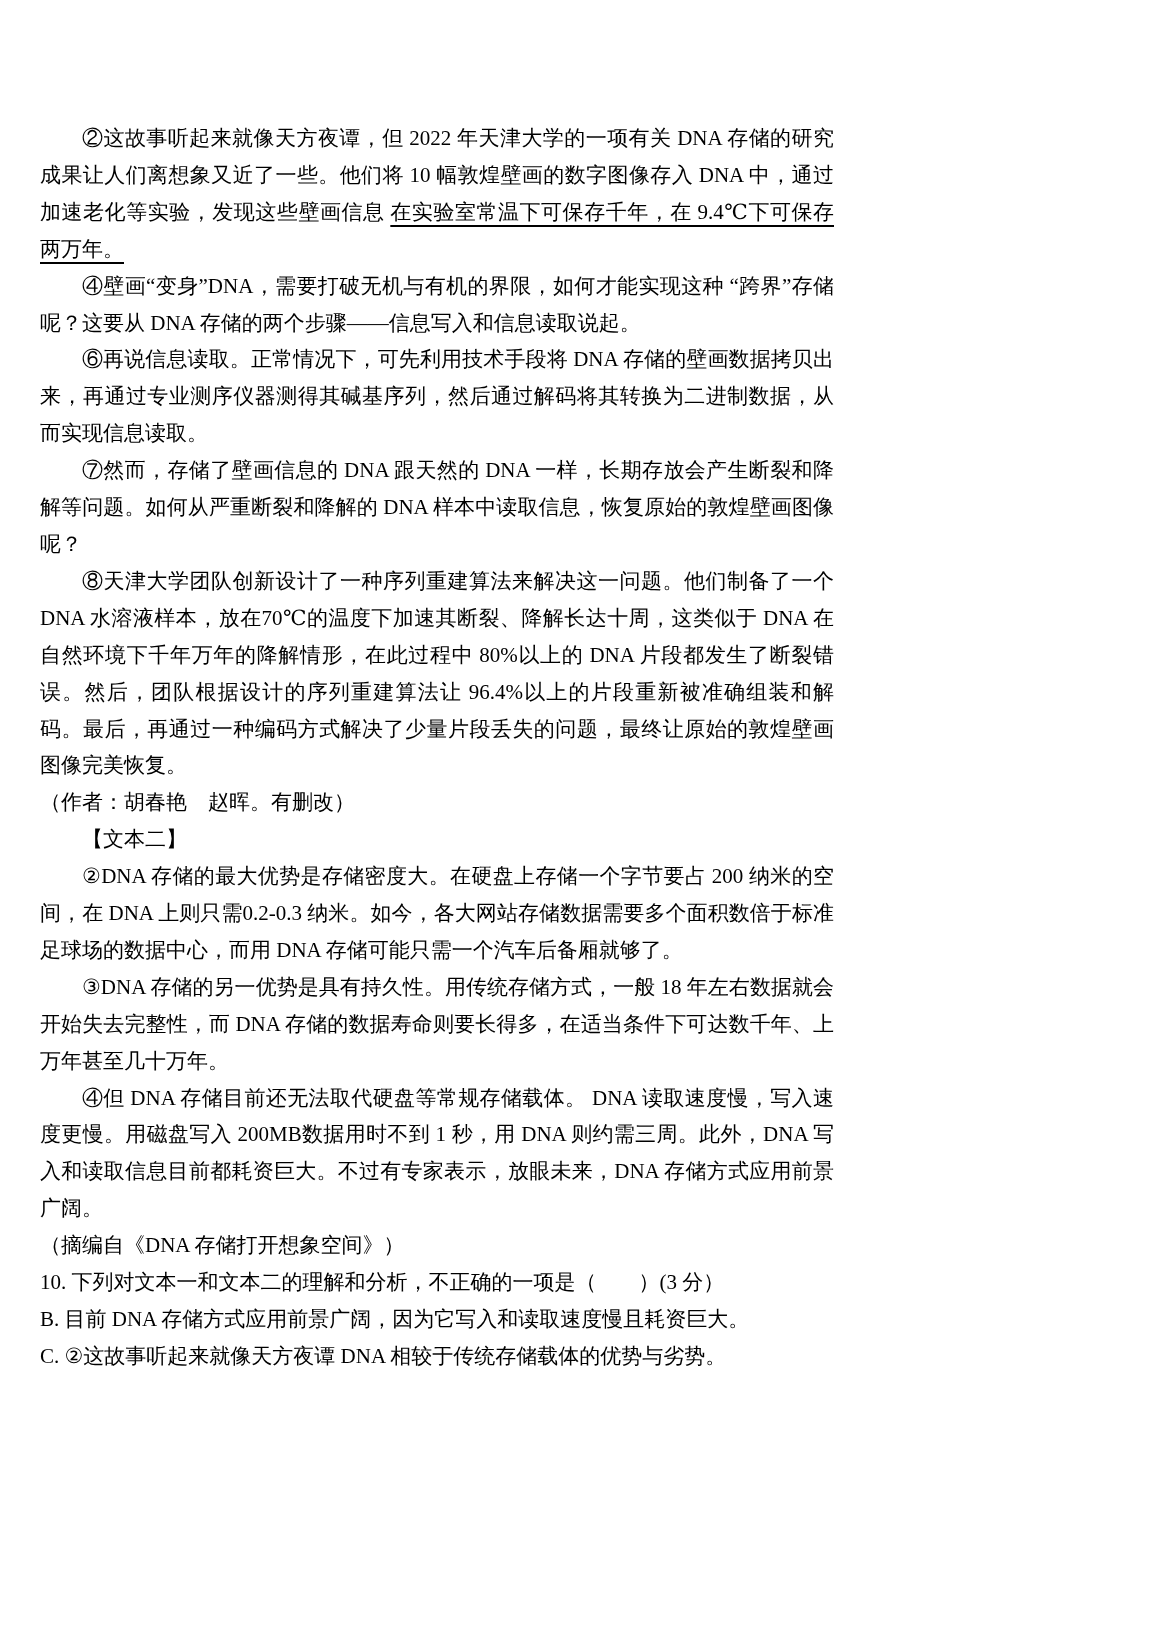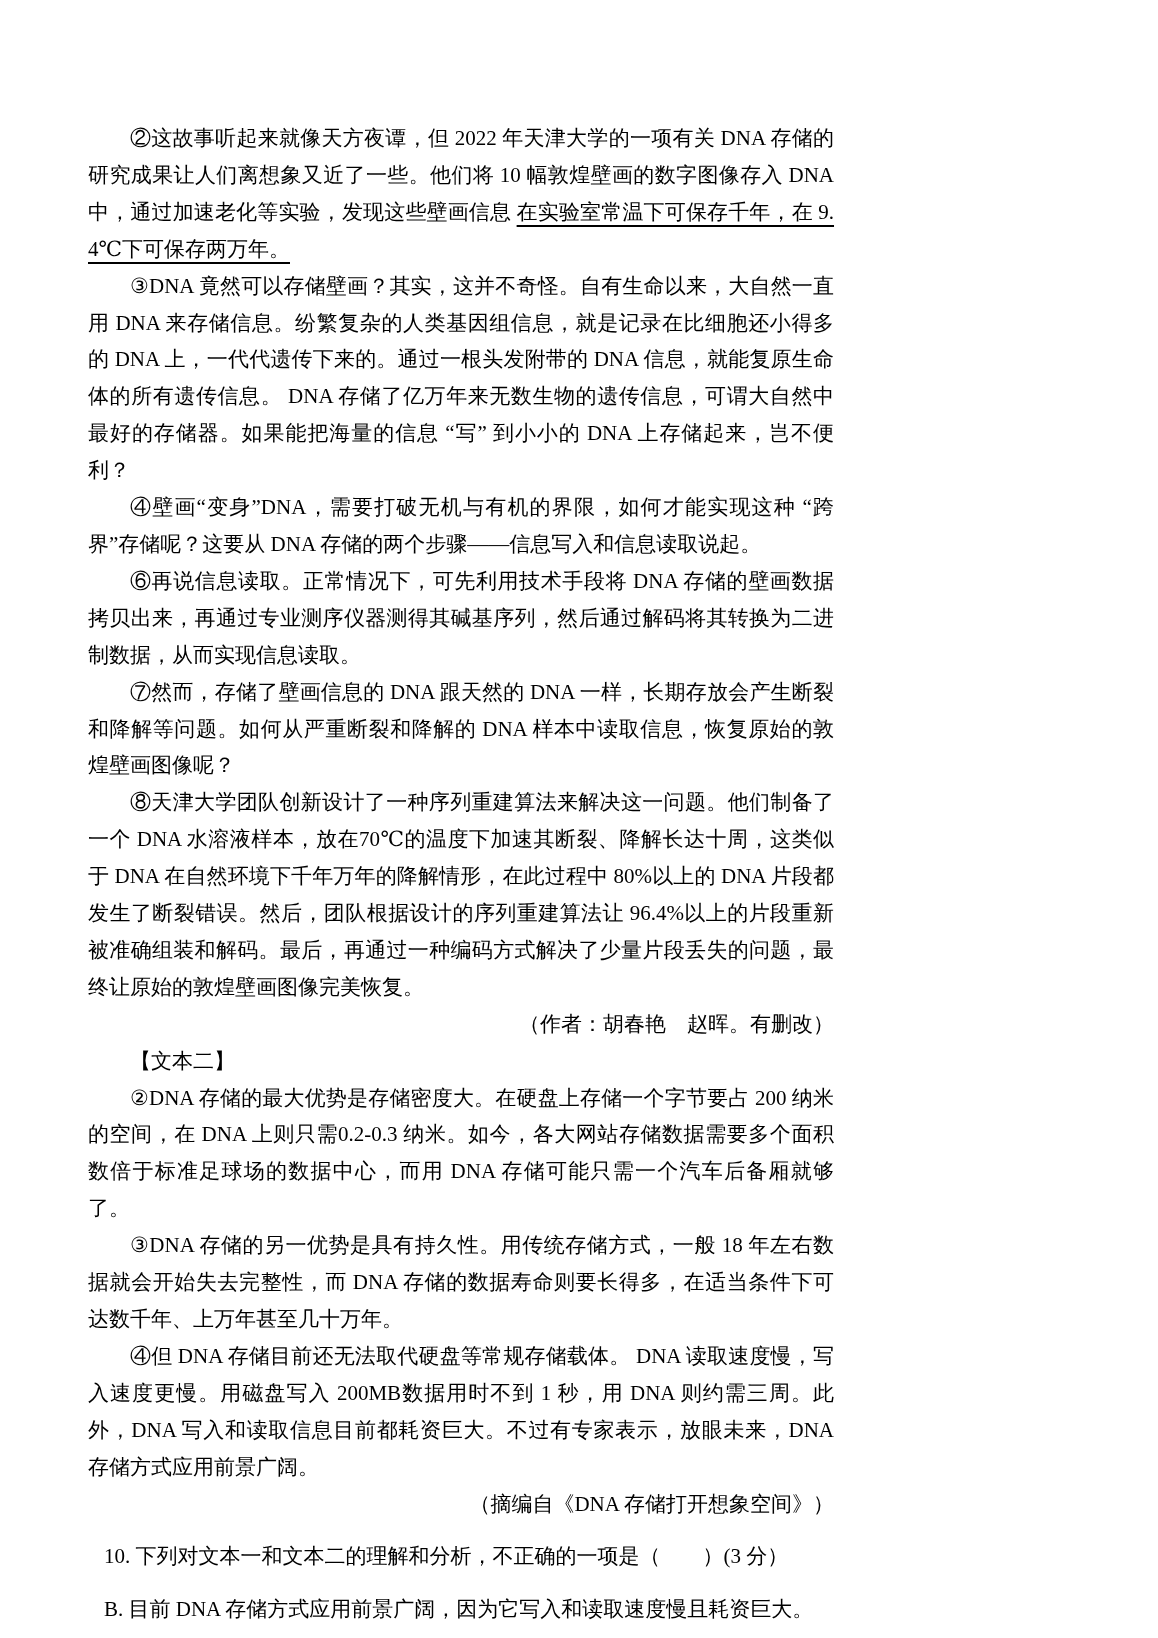--- a/index.html
+++ b/index.html
@@ -10,53 +10,52 @@
   .page {
     position: relative;
     width: 922px;
     height: 1638px;
     background: #ffffff;
     color: #000000;
     font-family: "Liberation Serif", "DejaVu Serif", serif;
     font-size: 21px;
     line-height: 36.9px;
     box-sizing: border-box;
-    padding: 120px 88px 0 88px;
+    padding: 120px 88px 0 40px;
     overflow: hidden;
   }
   .para {
     margin: 0;
     text-align: justify;
     text-indent: 2em;
     word-break: break-all;
   }
   .right-line {
     margin: 0;
-    text-align: right;
+    text-align: left;
     text-indent: 0;
   }
   .flush {
-    margin: 16px;
+    margin: 0;
     text-align: justify;
     text-indent: 0;
     word-break: break-all;
   }
   .ul {
     text-decoration: underline;
     text-underline-offset: 6px;
   }
 </style>
 </head>
 <body>
 
 <div class="page">
 
   <p class="para"><span>②这故事听起来就像天方夜谭，但 2022 年天津大学的一项有关 DNA 存储的研究成果让人们离想象又近了一些。他们将 10 幅敦煌壁画的数字图像存入 DNA 中，通过加速老化等实验，发现这些壁画信息 </span><span class="ul">在实验室常温下可保存千年，在 9.4℃下可保存两万年。</span></p>
 
-  <p class="para">③DNA 竟然可以存储壁画？其实，这并不奇怪。自有生命以来，大自然一直用 DNA 来存储信息。纷繁复杂的人类基因组信息，就是记录在比细胞还小得多的 DNA 上，一代代遗传下来的。通过一根头发附带的 DNA 信息，就能复原生命体的所有遗传信息。 DNA 存储了亿万年来无数生物的遗传信息，可谓大自然中最好的存储器。如果能把海量的信息 “写” 到小小的 DNA 上存储起来，岂不便利？</p>
 
   <p class="para">④壁画“变身”DNA，需要打破无机与有机的界限，如何才能实现这种 “跨界”存储呢？这要从 DNA 存储的两个步骤——信息写入和信息读取说起。</p>
 
 
   <p class="para">⑥再说信息读取。正常情况下，可先利用技术手段将 DNA 存储的壁画数据拷贝出来，再通过专业测序仪器测得其碱基序列，然后通过解码将其转换为二进制数据，从而实现信息读取。</p>
 
   <p class="para">⑦然而，存储了壁画信息的 DNA 跟天然的 DNA 一样，长期存放会产生断裂和降解等问题。如何从严重断裂和降解的 DNA 样本中读取信息，恢复原始的敦煌壁画图像呢？</p>
 
   <p class="para">⑧天津大学团队创新设计了一种序列重建算法来解决这一问题。他们制备了一个 DNA 水溶液样本，放在70℃的温度下加速其断裂、降解长达十周，这类似于 DNA 在自然环境下千年万年的降解情形，在此过程中 80%以上的 DNA 片段都发生了断裂错误。然后，团队根据设计的序列重建算法让 96.4%以上的片段重新被准确组装和解码。最后，再通过一种编码方式解决了少量片段丢失的问题，最终让原始的敦煌壁画图像完美恢复。</p>
 

